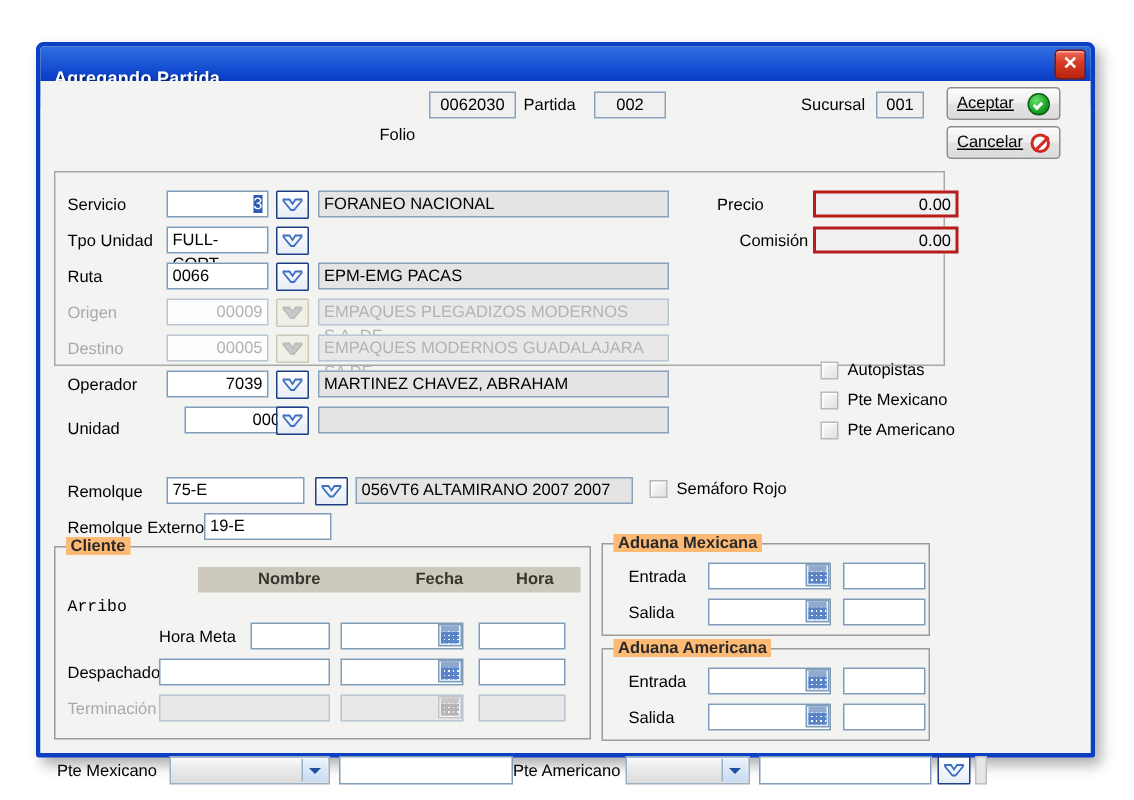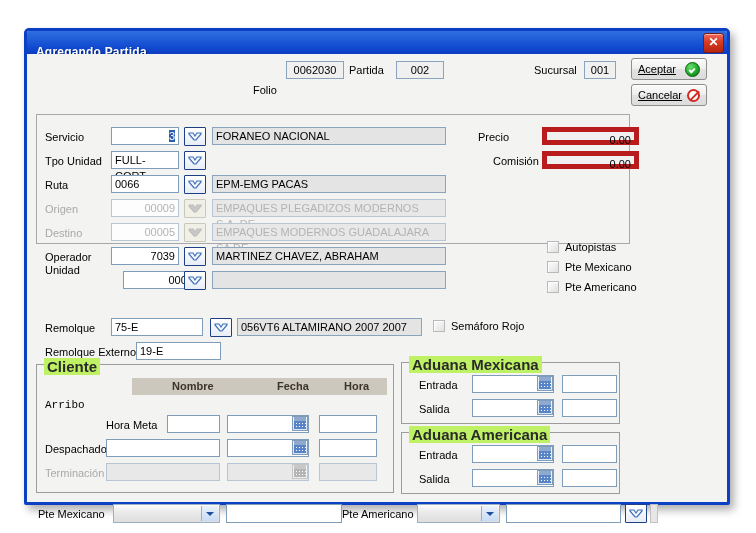--- a/index.html
+++ b/index.html
@@ -56,21 +56,21 @@
     font-size:11px;
     color:#000;
     padding:0 3px;
     height:18px;
     line-height:16px;
     outline:none;
   }
   .tb.ro{background:#e4e4e4;color:#000;border:1px solid #8ba4bd;}
   .tb.dis{background:#fdfdfd;color:#b3b3b3;border:1px solid #b8c6d4;}
   .tb.dis2{background:#e8e8e8;color:#b3b3b3;border:1px solid #b8c6d4;}
-  .tb.gray{background:#f0f0f0;color:#000;border:5px solid #b91c1c;}
+  .tb.gray{background:#f0f0f0;color:#000;border:2px solid #b91c1c;}
   .tb.right{text-align:right;}
 
   
   .lookup{
     box-sizing:border-box;
     width:22px;height:19px;
     border:1px solid #1c3f86;
     background:linear-gradient(180deg,#ffffff 0%,#f2f5fa 55%,#e7edf6 100%);
     display:inline-flex;align-items:center;justify-content:center;
     cursor:pointer;border-radius:1px;
@@ -124,22 +124,22 @@
     content:"";position:absolute;left:-1px;top:4px;width:13px;height:2px;
     background:#d22a22;transform:rotate(-45deg);
   }
 
   
   .group{
     position:absolute;box-sizing:border-box;
     border:1px solid #9c9c9c;background:transparent;
   }
   .group > .gtitle{
-    position:absolute;top:-7px;left:7px;background:#bef264;
-    padding:0 3px;font-size:15px;font-weight:bold;color:#2a2a2a;
+    position:absolute;top:-7px;left:7px;background:#fdba74;
+    padding:0 3px;font-size:11px;font-weight:bold;color:#2a2a2a;
   }
 
   
   .panel{
     position:absolute;box-sizing:border-box;
     border:1px solid #a8a8a8;background:#f3f3f1;
   }
 
   
   .colhdr{
@@ -279,21 +279,21 @@
 
       <div class="lbl" style="position:absolute;left:18px;top:197px;">Operador</div>
       <div class="tb right" style="position:absolute;left:84px;top:193px;width:68px;">7039</div>
       <div class="lookup" style="position:absolute;left:157px;top:193px;">
         <svg width="14" height="10" viewBox="0 0 14 10">
             <path d="M1 2 L1 1 L5 1 L7 4 L9 1 L13 1 L13 2 L8 8 L6 8 Z" fill="none" stroke="#3b6fc0" stroke-width="1.2"></path>
           </svg>
       </div>
       <div class="tb ro" style="position:absolute;left:185px;top:193px;width:234px;">MARTINEZ CHAVEZ, ABRAHAM</div>
 
-      <div class="lbl" style="position:absolute;left:18px;top:210px;">Unidad</div>
+      <div class="lbl" style="position:absolute;left:18px;top:226px;">Unidad</div>
       <div class="tb right" style="position:absolute;left:96px;top:217px;width:80px;">00000</div>
       <div class="lookup" style="position:absolute;left:157px;top:217px;">
         <svg width="14" height="10" viewBox="0 0 14 10">
             <path d="M1 2 L1 1 L5 1 L7 4 L9 1 L13 1 L13 2 L8 8 L6 8 Z" fill="none" stroke="#3b6fc0" stroke-width="1.2"></path>
           </svg>
       </div>
       <div class="tb ro" style="position:absolute;left:185px;top:217px;width:234px;"></div>
 
       <div class="lbl" style="position:absolute;left:451px;top:77px;">Precio</div>
       <div class="tb gray right" style="position:absolute;left:515px;top:73px;width:97px;">0.00</div>

